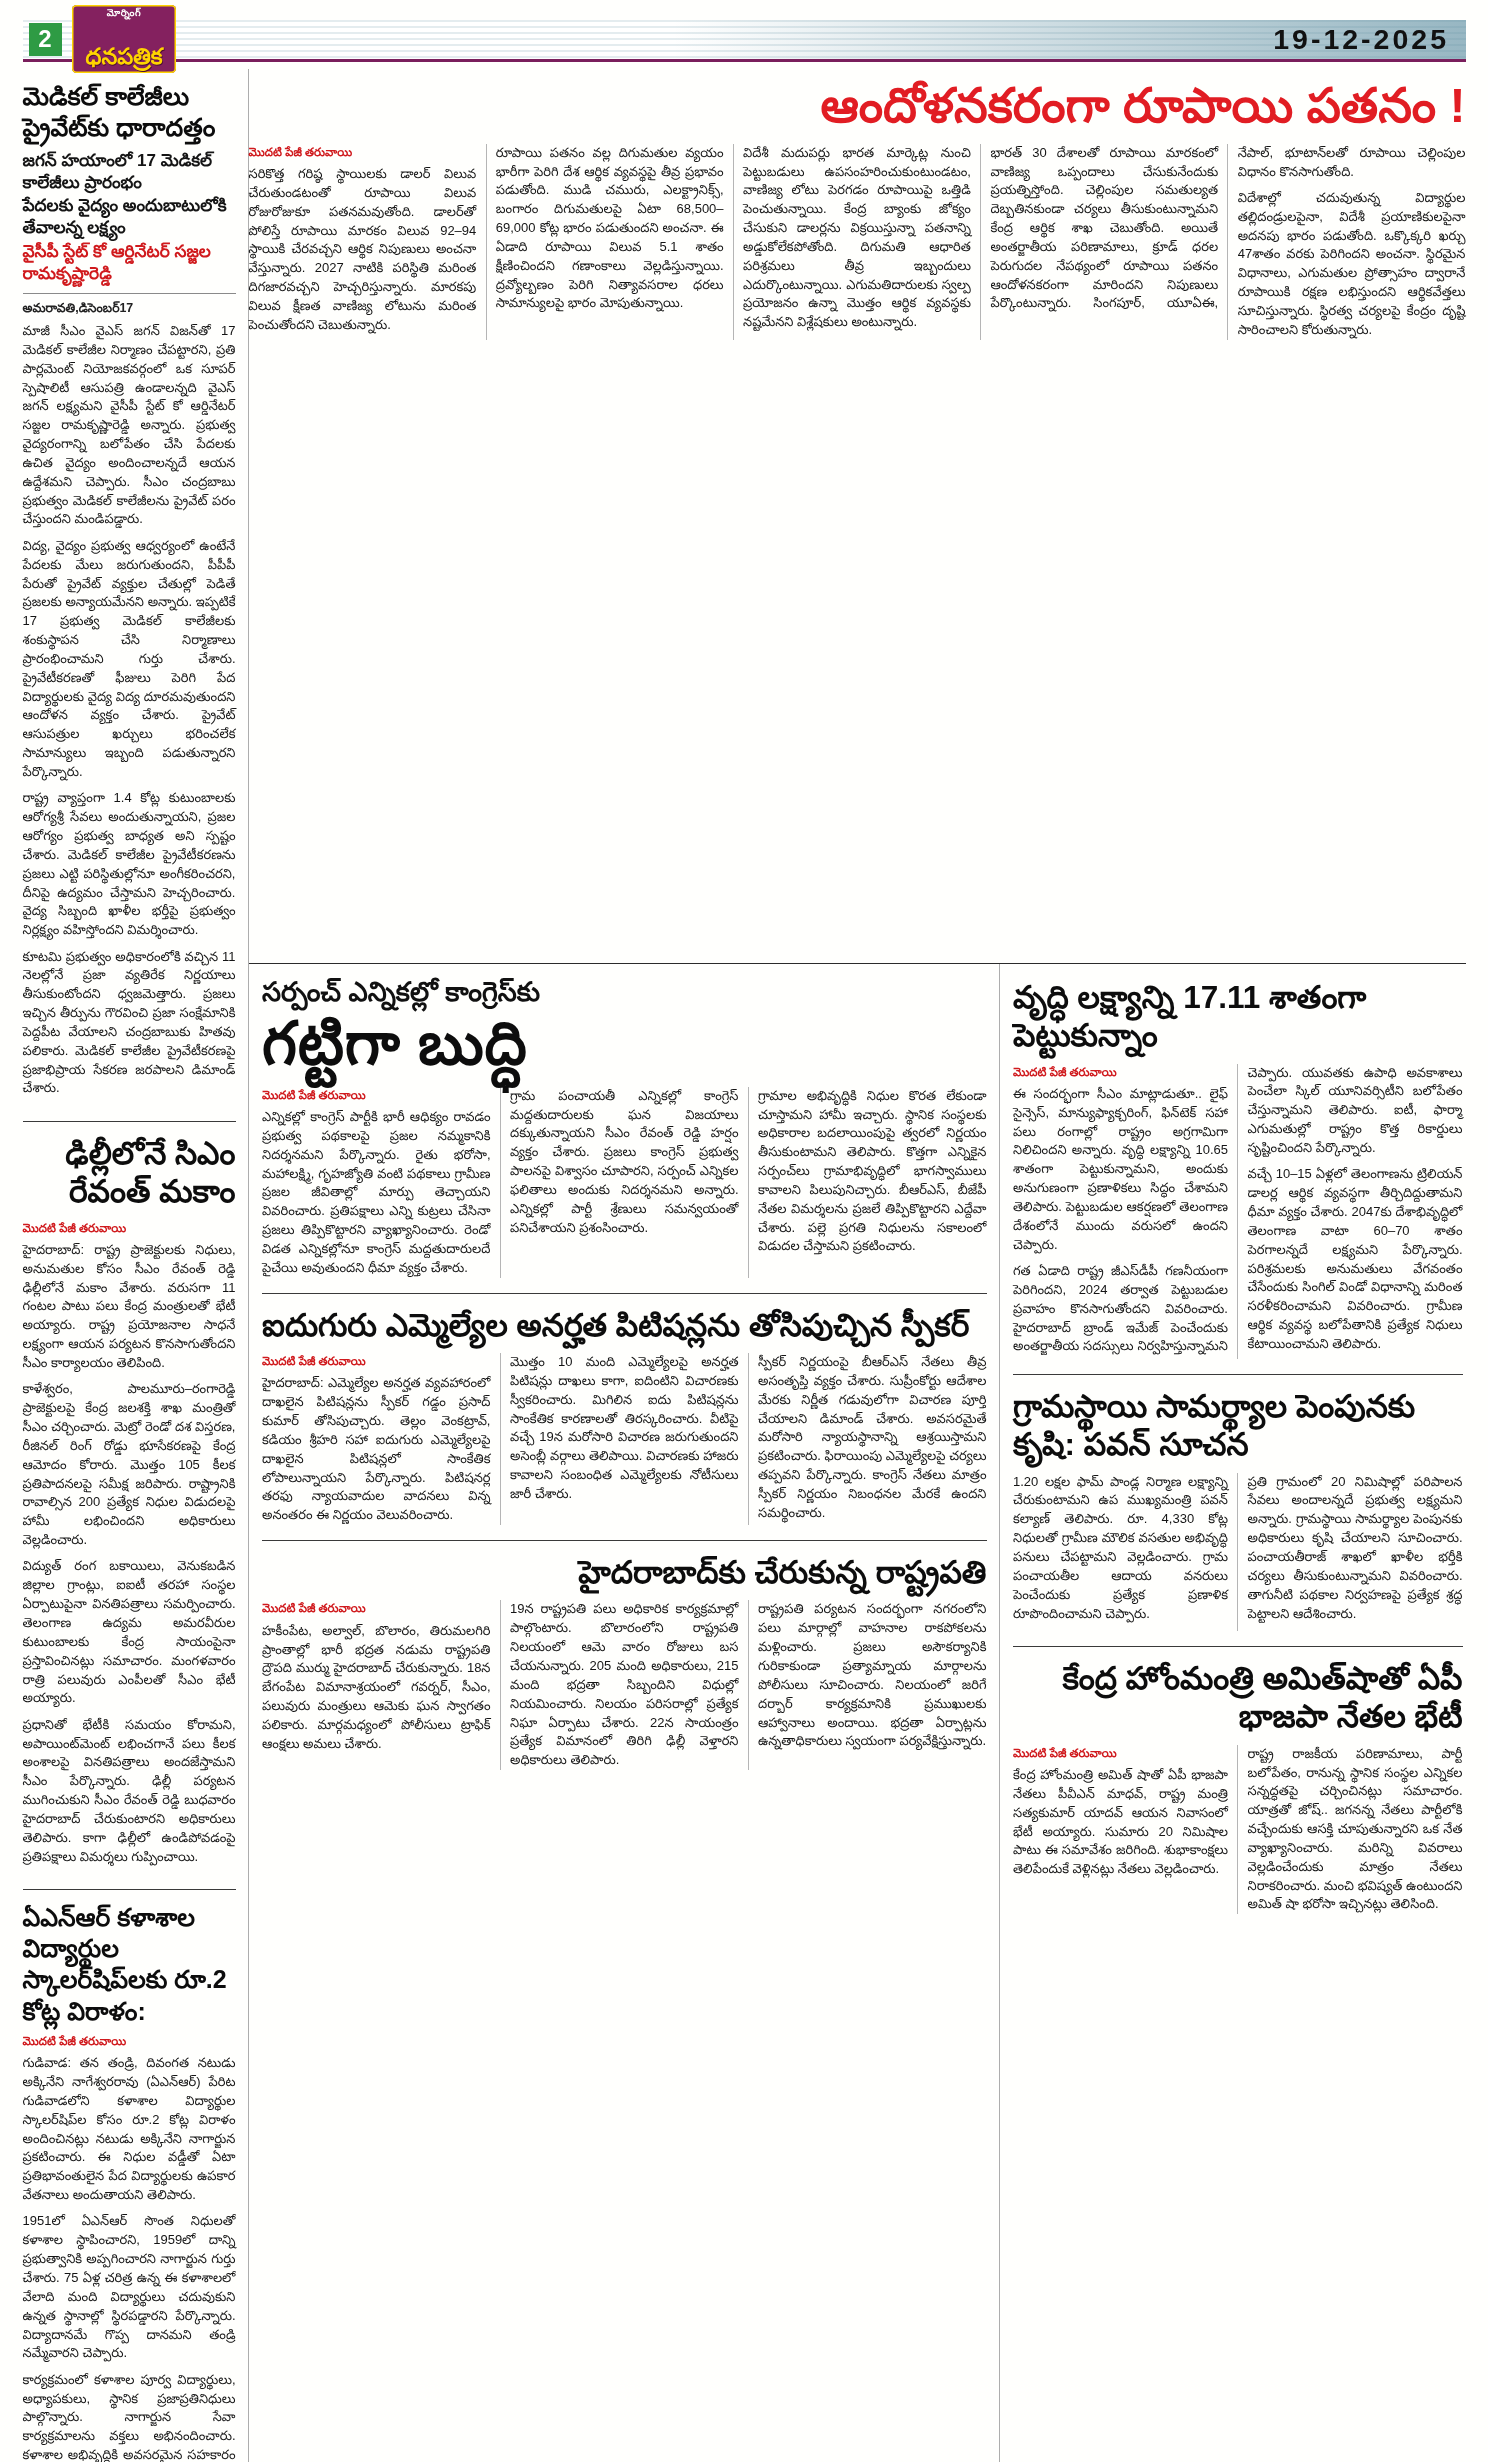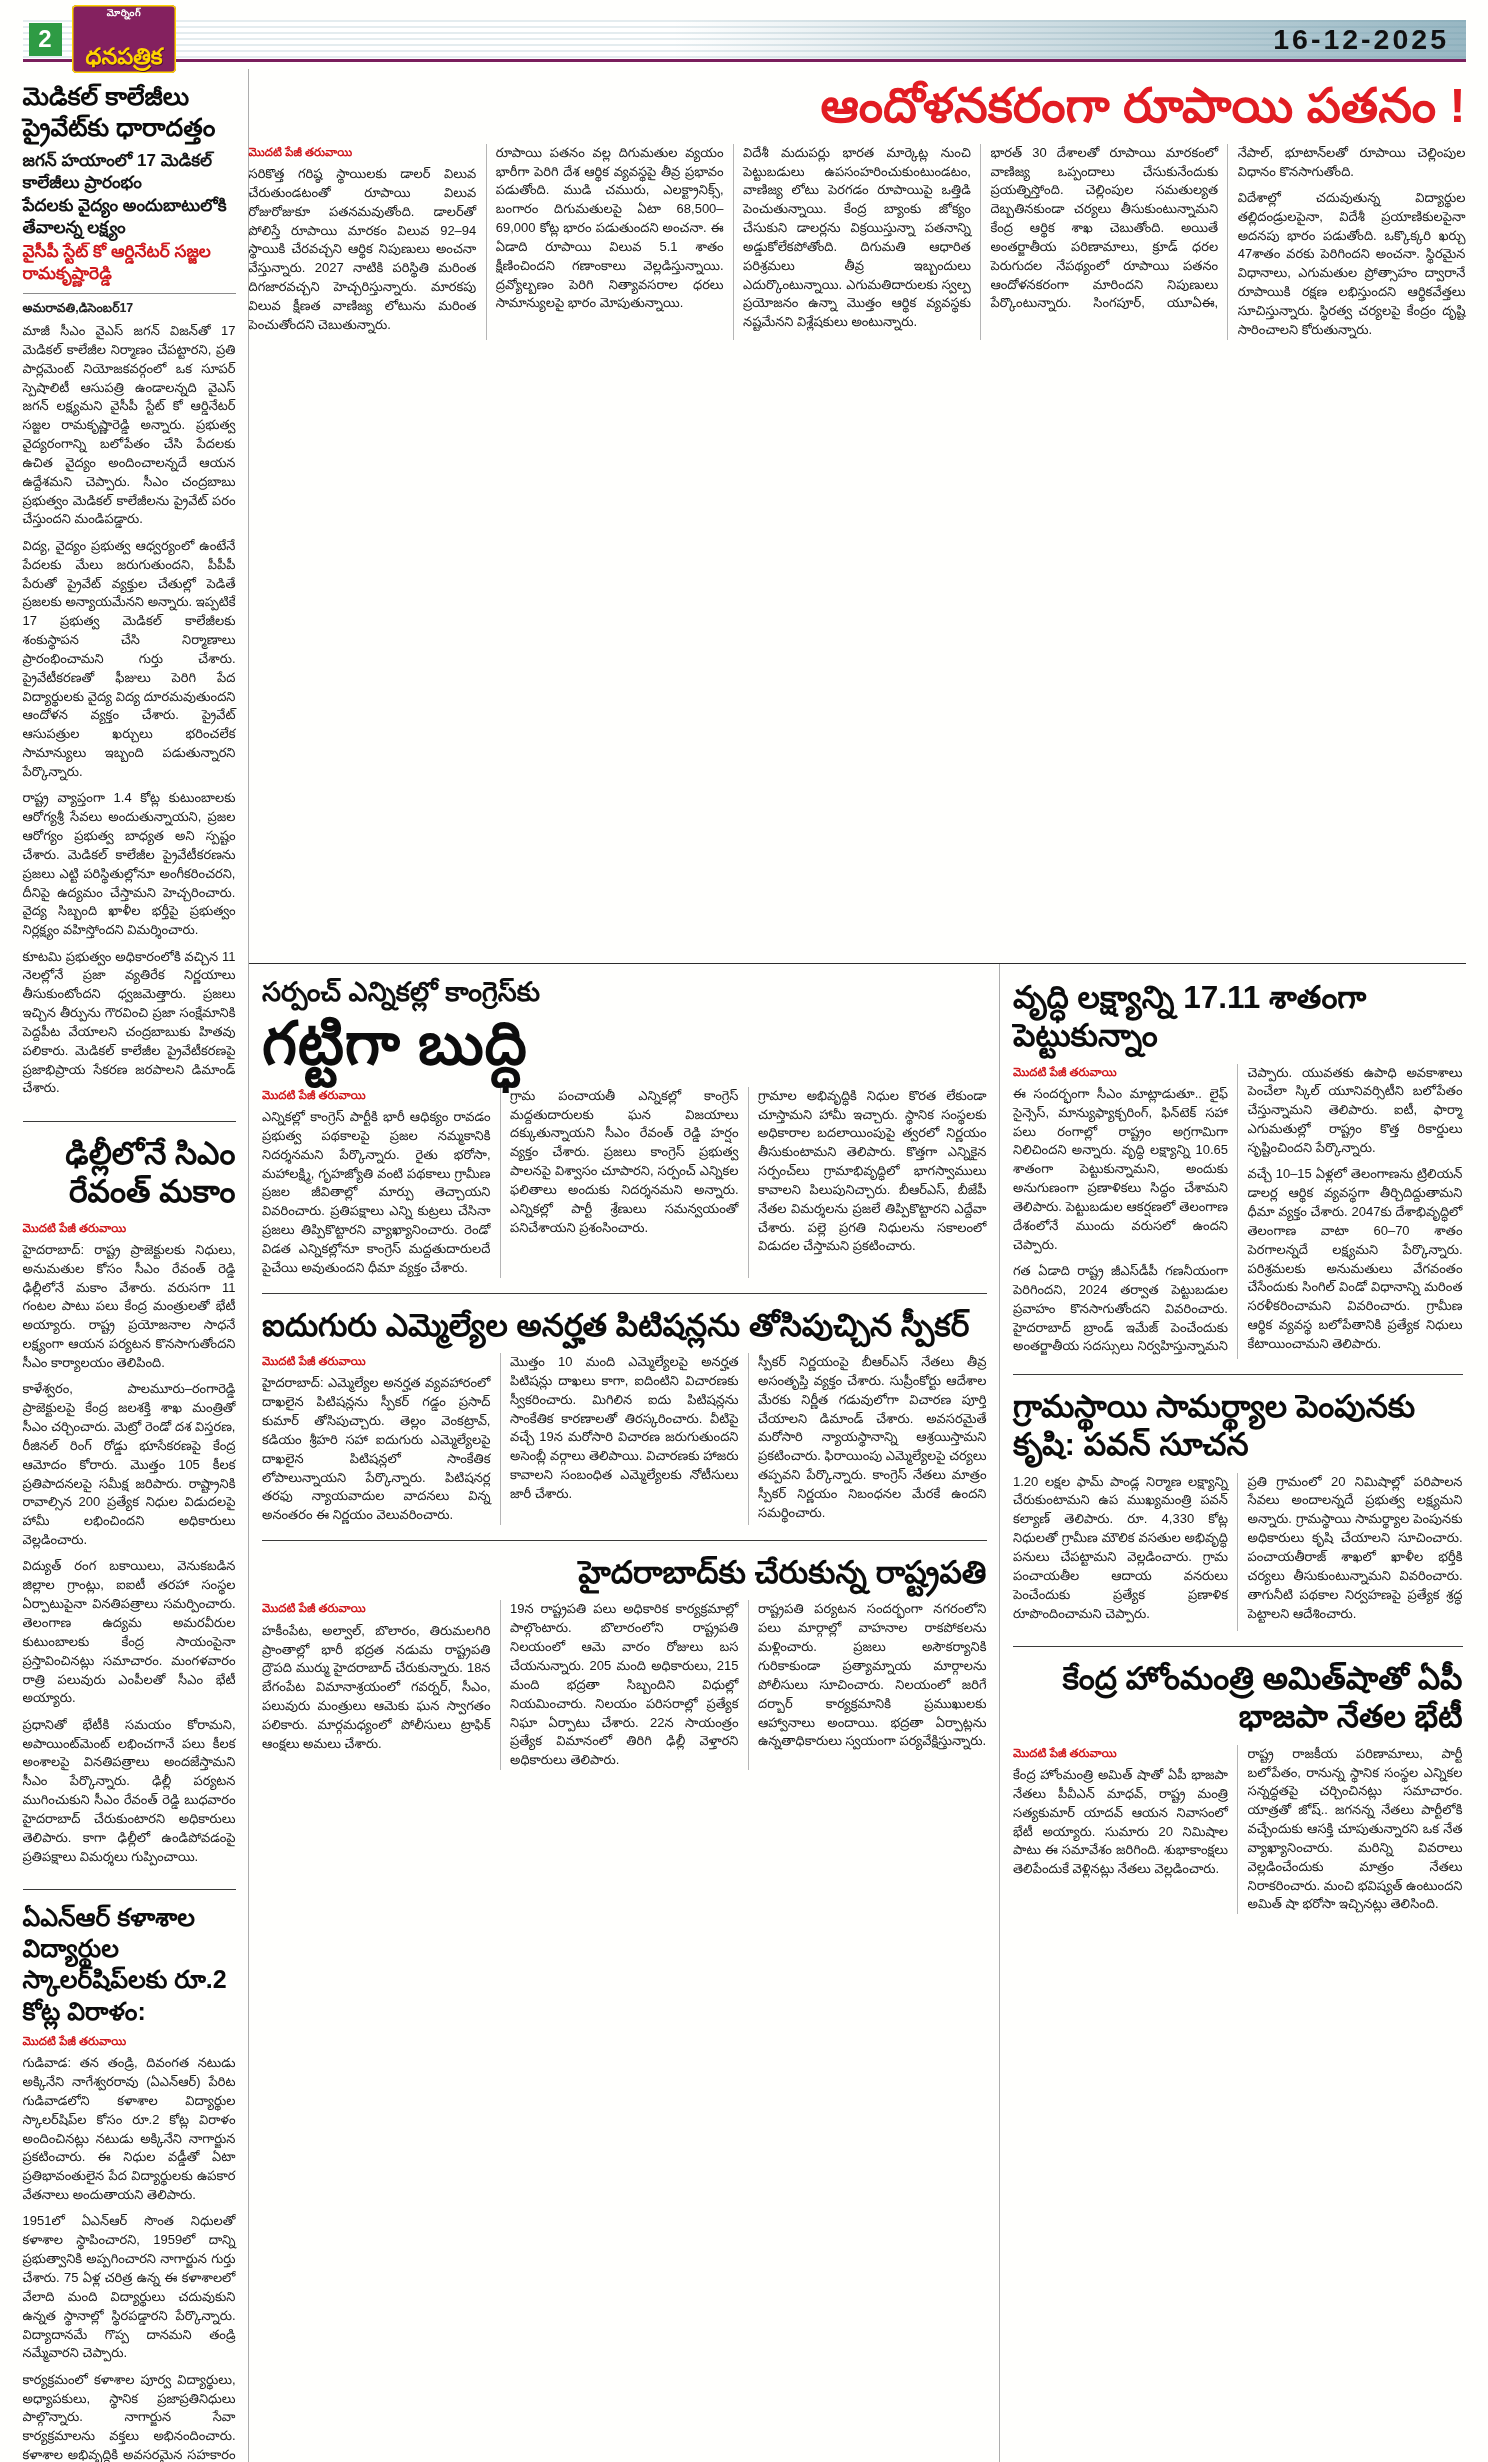--- a/index.html
+++ b/index.html
@@ -53,21 +53,21 @@
 
 <div class="page">
 
   <div class="header-band">
     <div class="page-num-box">2</div>
     <div class="masthead">
       <span class="prefix">మోర్నింగ్</span>
       <span class="title">ధనపత్రిక</span>
     </div>
     <div class="header-spacer"></div>
-    <div class="date">16-12-2025</div>
+    <div class="date">19-12-2025</div>
   </div>
 
   <div class="content">
 
     <div class="col-left">
 
       <section class="article">
         <div class="med-head-block">
           <h2 class="headline-md">మెడికల్ కాలేజీలు ప్రైవేట్‌కు ధారాదత్తం</h2>
           <div class="subhead">జగన్ హయాంలో 17 మెడికల్ కాలేజీలు ప్రారంభం</div>

